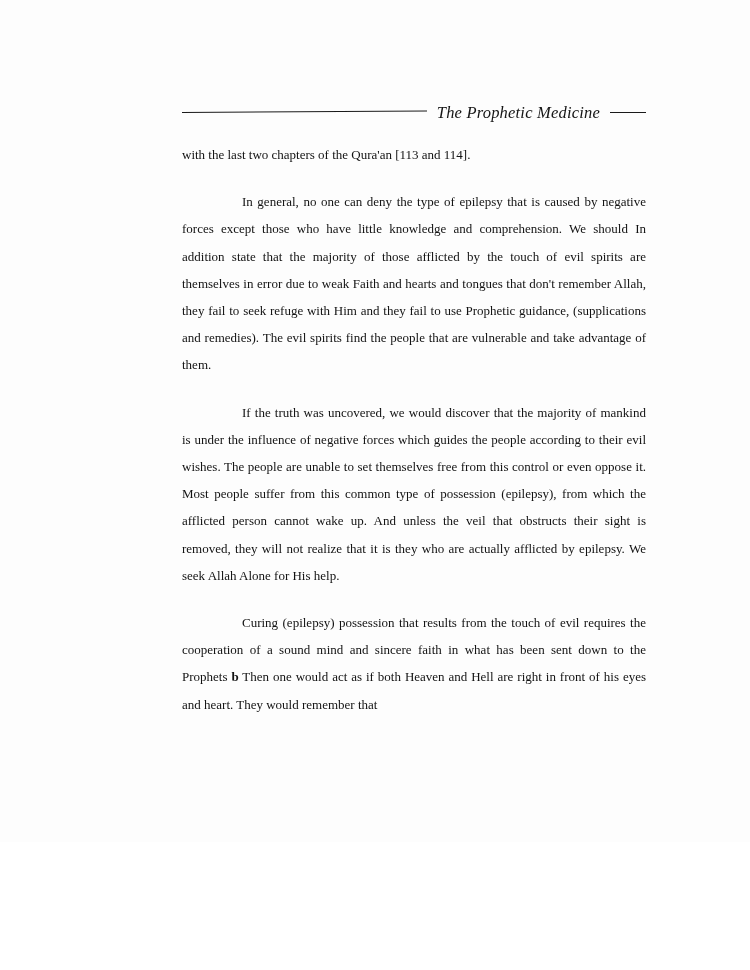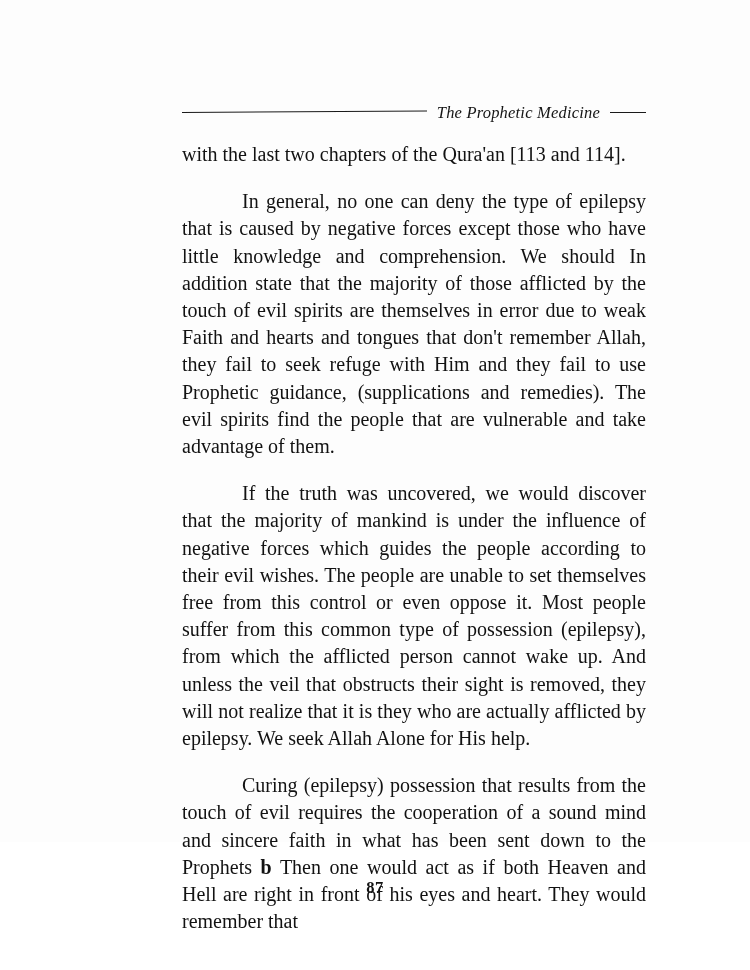--- a/index.html
+++ b/index.html
@@ -63,21 +63,21 @@
   
   .body-block {
     position: absolute;
     left: 182px;
     top: 141px;
     width: 464px;
   }
 
   .para {
     margin: 0;
-    font-size: 20px;
+    font-size: 13px;
     line-height: 27.2px;
     text-align: justify;
     text-justify: inter-word;
     color: #121212;
     -webkit-font-smoothing: antialiased;
   }
   .para + .para {
     margin-top: 17px;
   }
   .para.indent {
@@ -117,15 +117,14 @@
     <p class="para">with the last two chapters of the Qura'an [113 and 114].</p>
 
     <p class="para indent">In general, no one can deny the type of epilepsy that is caused by negative forces except those who have little knowledge and comprehension. We should In addition state that the majority of those afflicted by the touch of evil spirits are themselves in error due to weak Faith and hearts and tongues that don't remember Allah, they fail to seek refuge with Him and they fail to use Prophetic guidance, (supplications and remedies). The evil spirits find the people that are vulnerable and take advantage of them.</p>
 
     <p class="para indent">If the truth was uncovered, we would discover that the majority of mankind is under the influence of negative forces which guides the people according to their evil wishes. The people are unable to set themselves free from this control or even oppose it. Most people suffer from this common type of possession (epilepsy), from which the afflicted person cannot wake up. And unless the veil that obstructs their sight is removed, they will not realize that it is they who are actually afflicted by epilepsy. We seek Allah Alone for His help.</p>
 
     <p class="para indent"><span>Curing (epilepsy) possession that results from the touch of evil requires the cooperation of a sound mind and sincere faith in what has been sent down to the Prophets </span><b>b</b><span> Then one would act as if both Heaven and Hell are right in front of his eyes and heart. They would remember that</span></p>
 
   </div>
 
-  <div class="folio">87</div>
 
 </div>
 
 </body></html>

